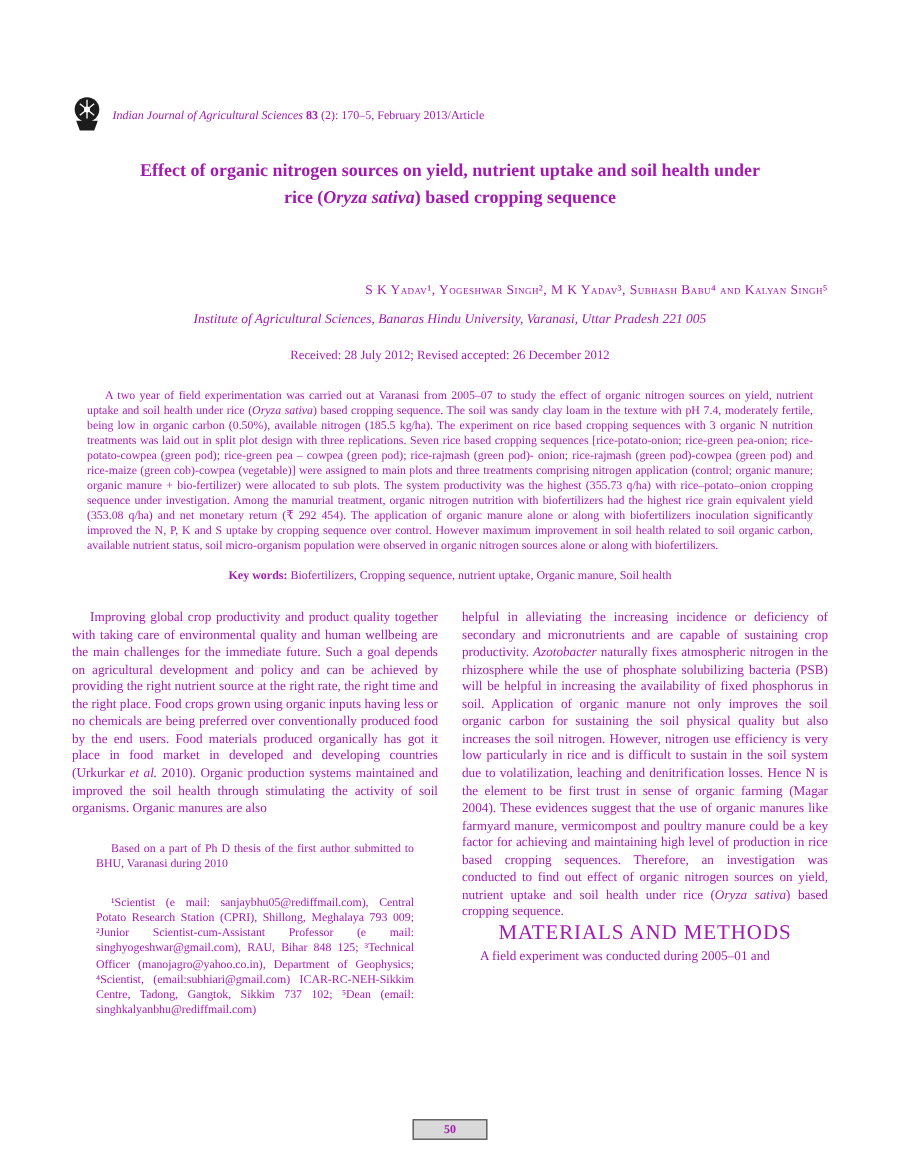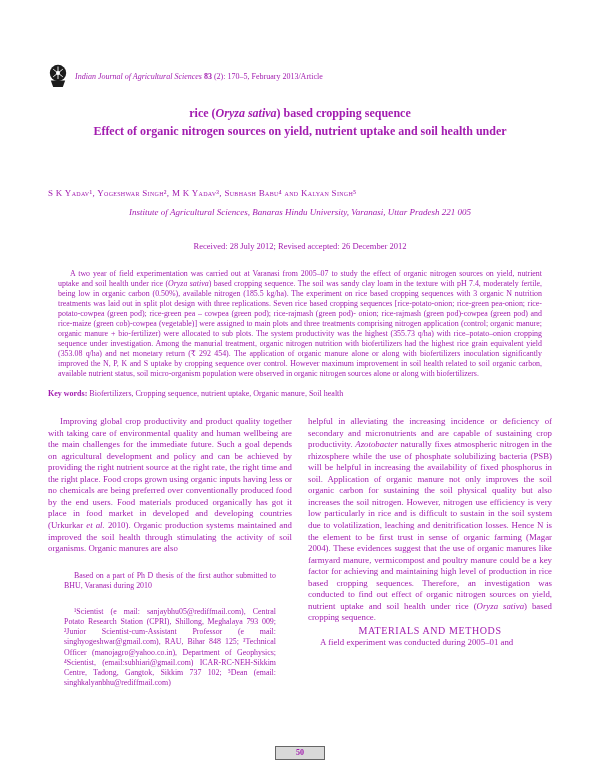--- a/index.html
+++ b/index.html
@@ -31,52 +31,53 @@
   .article-title {
     text-align: center;
     font-weight: bold;
     font-size: 12px;
     line-height: 1.5;
     margin: 6px 0 12px 0;
   }
   .article-title .t-line { white-space: nowrap; }
   .italic { font-style: italic; }
   .authors-line {
-    text-align: left;
+    text-align: right;
     font-size: 9px;
     font-variant: small-caps;
     letter-spacing: 0.3px;
     margin-bottom: 9px;
     margin-top: 48px;
   }
   .affiliation-line {
     text-align: center;
     font-style: italic;
     font-size: 9px;
-    margin-bottom: 24px;
+    margin-bottom: 14px;
   }
   .received-line {
     text-align: center;
     font-size: 8.5px;
     margin-bottom: 18px;
   }
   .abstract-heading {
     text-align: center;
     font-size: 9px;
     letter-spacing: 1.5px;
     margin-bottom: 9px;
   }
   .abstract-text {
     font-size: 7.9px;
     line-height: 1.27;
     text-align: justify;
     margin: 0 10px;
     text-indent: 12px;
   }
   .keywords-line {
+    text-align: center;
     font-size: 8px;
     margin: 10px 0 18px 0;
     font-family: Liberation Serif, serif;
   }
   .keywords-label { font-weight: bold; }
   .body-columns {
     display: flex;
     gap: 16px;
   }
   .col {
@@ -89,21 +90,21 @@
   .col p { margin: 0; }
   .col p.indent { text-indent: 12px; }
   .footnote-block {
     margin-top: 12px;
     font-size: 7.9px;
     line-height: 1.29;
   }
   .footnote-block p { text-indent: 10px; margin: 16px; }
   .section-heading {
     text-align: center;
-    font-size: 10px;
+    font-size: 14px;
     letter-spacing: 0.6px;
     margin: 9px 0 7px 0;
     text-indent: 0 !important;
     text-align-last: center;
   }
   .footer {
     position: absolute;
     left: 0;
     right: 0;
     bottom: 16px;
@@ -133,22 +134,22 @@
         <circle cx="10" cy="9" r="2" fill="#ffffff"></circle>
       </svg>
     </span>
     <span class="journal-line">
       <span class="journal-name">Indian Journal of Agricultural Sciences</span>
       <span class="journal-volume">83</span><span class="journal-issue"> (2): 170–5, February 2013/Article</span>
     </span>
   </div>
 
   <div class="article-title">
+    <div class="t-line">Effect of organic nitrogen sources on yield, nutrient uptake and soil health under</div>
     <div class="t-line"><span>rice (</span><span class="italic">Oryza sativa</span><span>) based cropping sequence</span></div>
-    <div class="t-line">Effect of organic nitrogen sources on yield, nutrient uptake and soil health under</div>
   </div>
 
   <div class="authors-line">S K Yadav¹, Yogeshwar Singh², M K Yadav³, Subhash Babu⁴ and Kalyan Singh⁵</div>
 
   <div class="affiliation-line">Institute of Agricultural Sciences, Banaras Hindu University, Varanasi, Uttar Pradesh 221 005</div>
 
   <div class="received-line">Received: 28 July 2012; Revised accepted: 26 December 2012</div>
 
   <div class="abstract-section">
     <p class="abstract-text"><span>A two year of field experimentation was carried out at Varanasi from 2005–07 to study the effect of organic nitrogen sources on yield, nutrient uptake and soil health under rice (</span><span class="italic">Oryza sativa</span><span>) based cropping sequence. The soil was sandy clay loam in the texture with pH 7.4, moderately fertile, being low in organic carbon (0.50%), available nitrogen (185.5 kg/ha). The experiment on rice based cropping sequences with 3 organic N nutrition treatments was laid out in split plot design with three replications. Seven rice based cropping sequences [rice-potato-onion; rice-green pea-onion; rice-potato-cowpea (green pod); rice-green pea – cowpea (green pod); rice-rajmash (green pod)- onion; rice-rajmash (green pod)-cowpea (green pod) and rice-maize (green cob)-cowpea (vegetable)] were assigned to main plots and three treatments comprising nitrogen application (control; organic manure; organic manure + bio-fertilizer) were allocated to sub plots. The system productivity was the highest (355.73 q/ha) with rice–potato–onion cropping sequence under investigation. Among the manurial treatment, organic nitrogen nutrition with biofertilizers had the highest rice grain equivalent yield (353.08 q/ha) and net monetary return (₹ 292 454). The application of organic manure alone or along with biofertilizers inoculation significantly improved the N, P, K and S uptake by cropping sequence over control. However maximum improvement in soil health related to soil organic carbon, available nutrient status, soil micro-organism population were observed in organic nitrogen sources alone or along with biofertilizers.</span></p>

